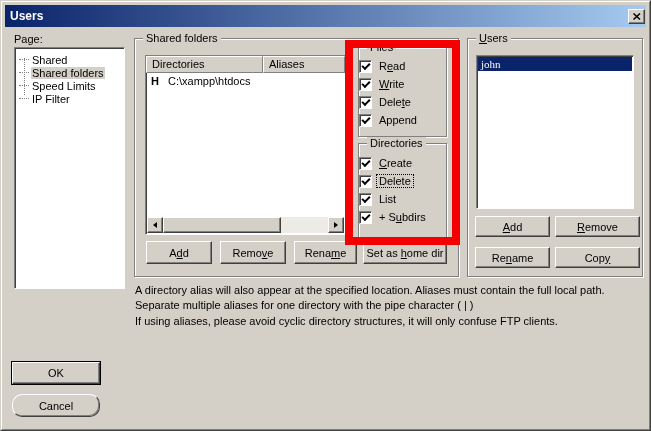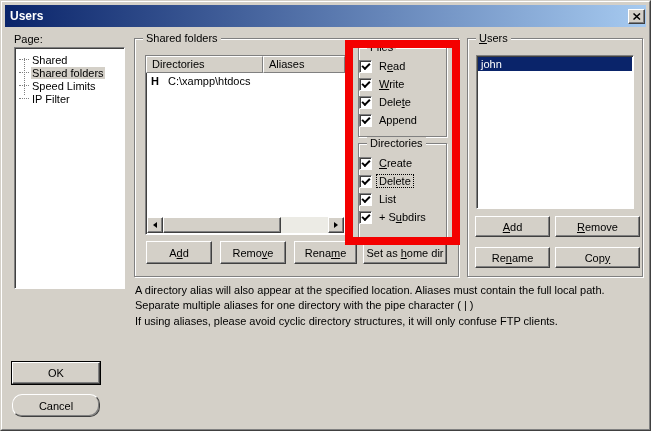--- a/index.html
+++ b/index.html
@@ -60,21 +60,21 @@
   .cbrow { display:flex; align-items:center; height:18px; }
   .checkbox { width:13px; height:13px; background:#fff; border:1px solid; border-color:#808080 #ffffff #ffffff #808080;
               box-shadow:inset 1px 1px 0 #404040; position:relative; margin-right:5px; flex:0 0 auto; }
   .checkbox.checked::after { content:""; position:absolute; left:2px; top:2px; width:6px; height:3px;
               border-left:2px solid #000; border-bottom:2px solid #000; transform:rotate(-45deg); }
   .cb-label { white-space:nowrap; padding:0 2px; }
   .cb-label.focused { outline:1px dotted #000; }
 
   
   .users-list { position:absolute; left:474px; top:53px; width:158px; height:154px; padding:1px; }
-  .user-row { height:14px; display:flex; align-items:center; padding-left:3px; }
+  .user-row { height:14px; display:flex; align-items:center; padding-left:3px;font-family:Liberation Serif, serif; }
   .user-row.selected { background:#0a246a; color:#fff; }
 
   .note { position:absolute; left:133px; width:508px; line-height:1.35; }
 
   .annotation-rect { position:absolute; left:343px; top:38px; width:115px; height:205px;
                      border:8px solid #f40000; pointer-events:none; z-index:10; }
 
   u { text-decoration:underline; }
 </style>
 </head>

